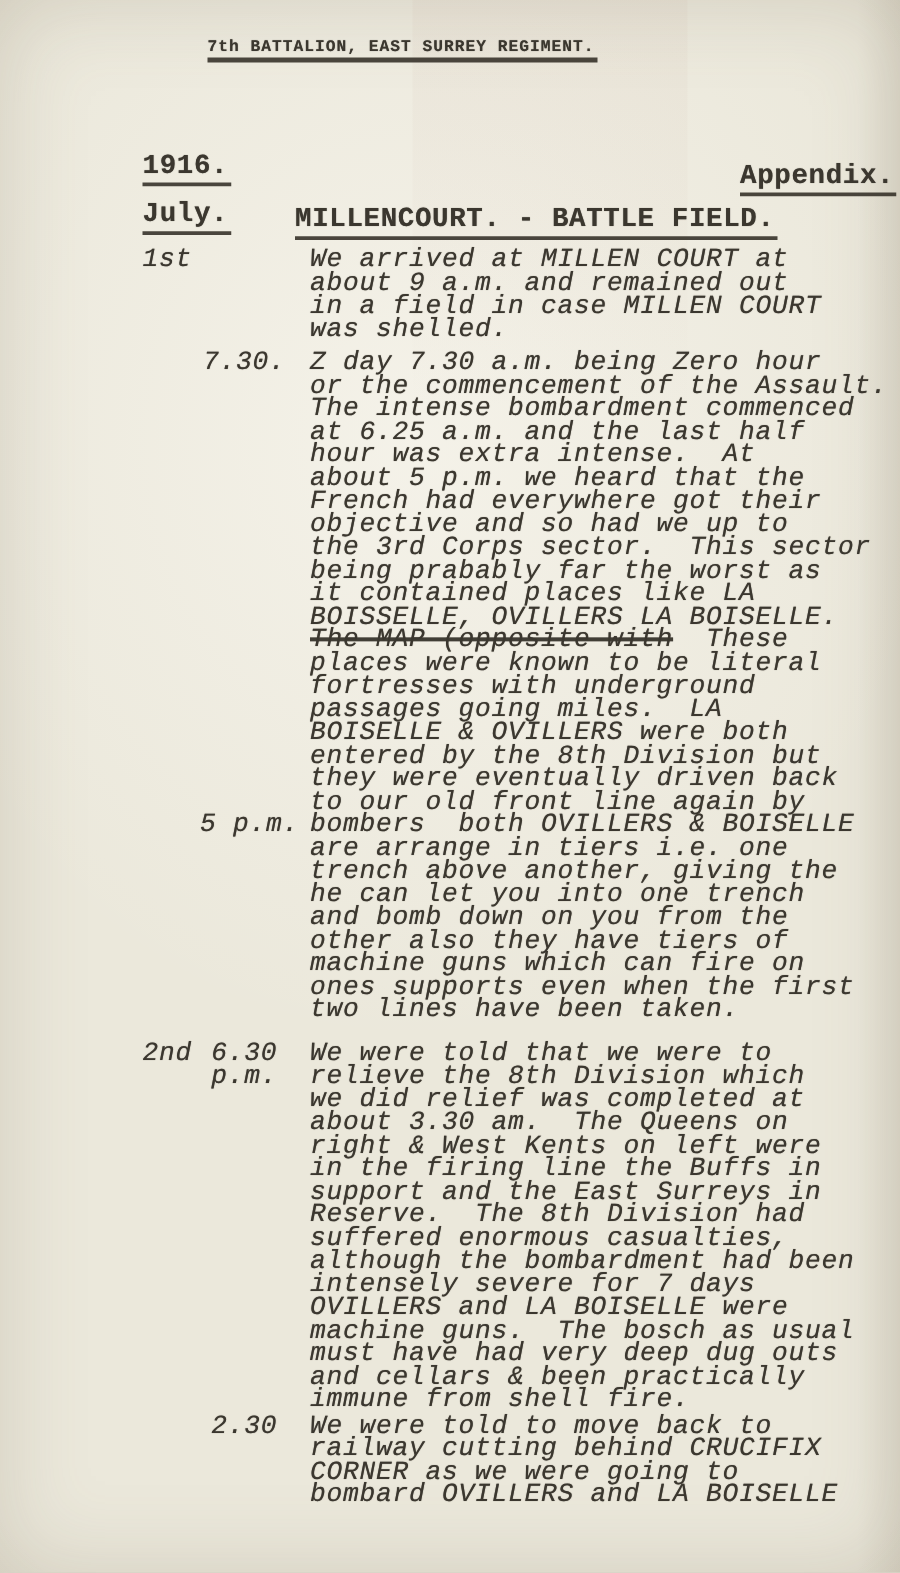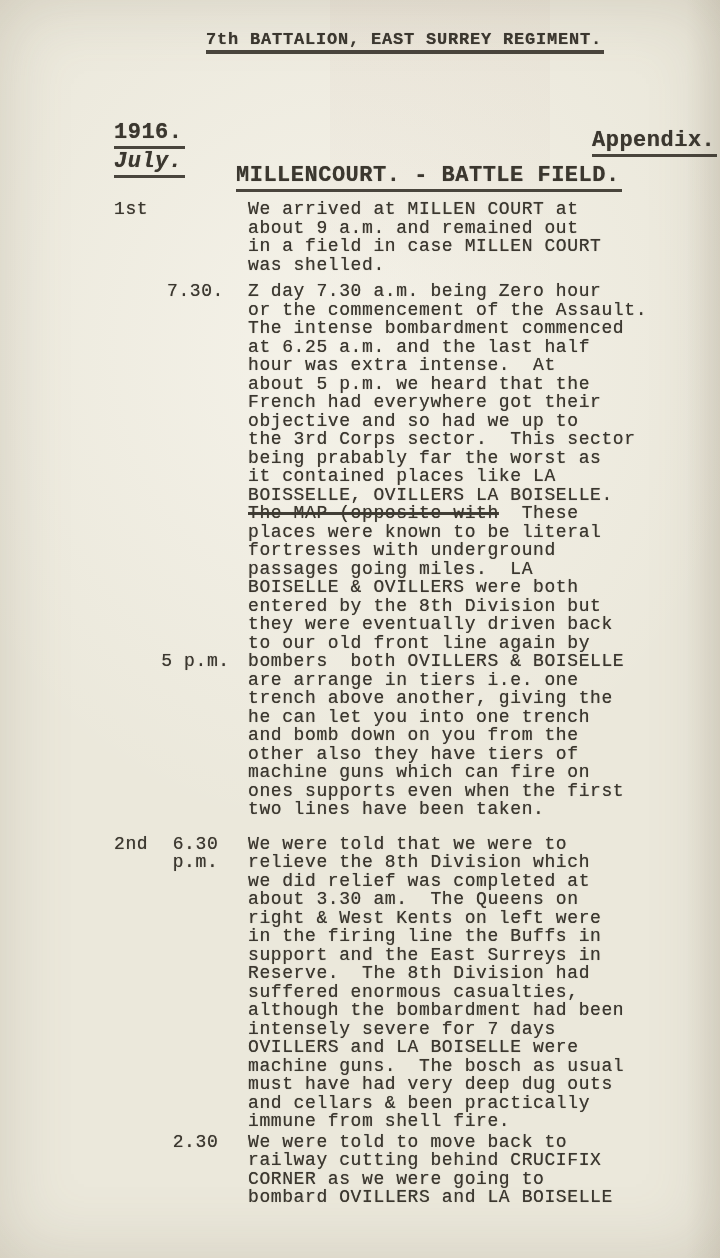--- a/index.html
+++ b/index.html
@@ -42,37 +42,37 @@
     font-weight: bold;
     font-size: 22px;
     letter-spacing: 0.5px;
     white-space: pre;
     border-bottom: 3px solid rgba(50,46,38,0.88);
     padding: 0 2px 1px 0;
   }
 
   .title {
     left: 166px; top: 30px;
-    font-size: 17px;
+    font-size: 13px;
     letter-spacing: 0.8px;
     border-bottom-width: 4px;
-    margin-left: 40px;
   }
   .year     { left: 114px; top: 120px; }
   .appendix { left: 592px; top: 128px; }
-  .month    { left: 114px; top: 149px; font-style: italic; }
+  .month    { left: 114px; top: 159px; }
   .loc      { left: 236px; top: 163px; }
 
   .entries {
     position: absolute;
     left: 0; top: 200px;
     width: 100%;
-    font-size: 18px;
+    font-size: 21px;
     letter-spacing: 0.6px;
     line-height: 18.5px;
+    font-style: italic;
   }
   .entry { display: flex; align-items: flex-start; }
   .entry:nth-child(2) { margin-top: 8px; }
   .entry:nth-child(4) { margin-top: 16px; }
   .entry:nth-child(5) { margin-top: 2px; }
 
   .day  { margin-left: 114px; width: 46px; white-space: pre; flex: none; }
   .time { width: 78px; text-align: center; padding-right: 7px; white-space: pre; flex: none; }
   .body { padding-left: 10px; flex: none; }
   .line { white-space: pre; }

